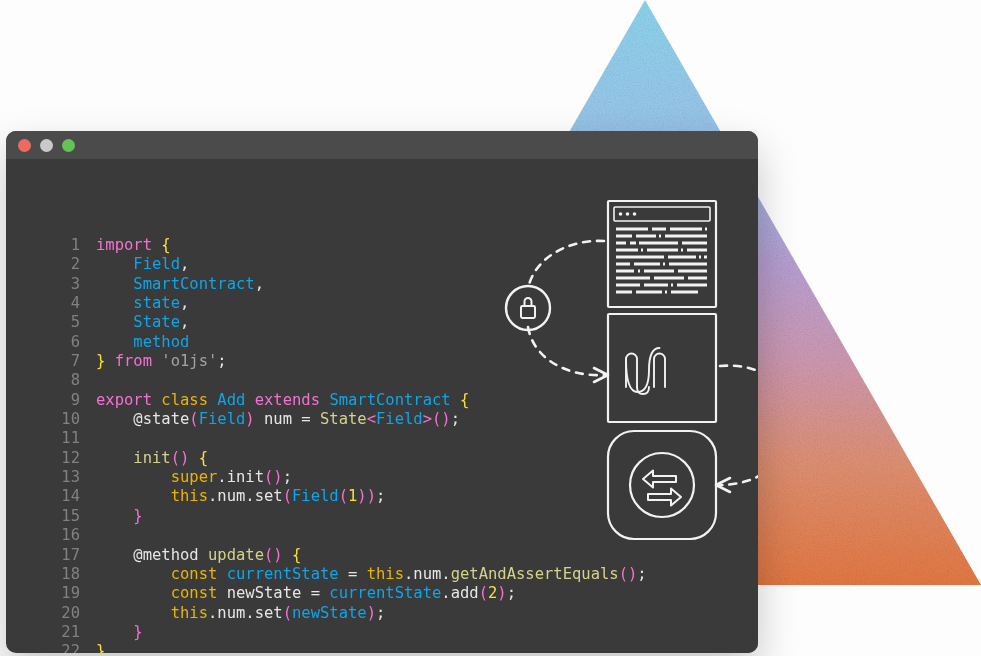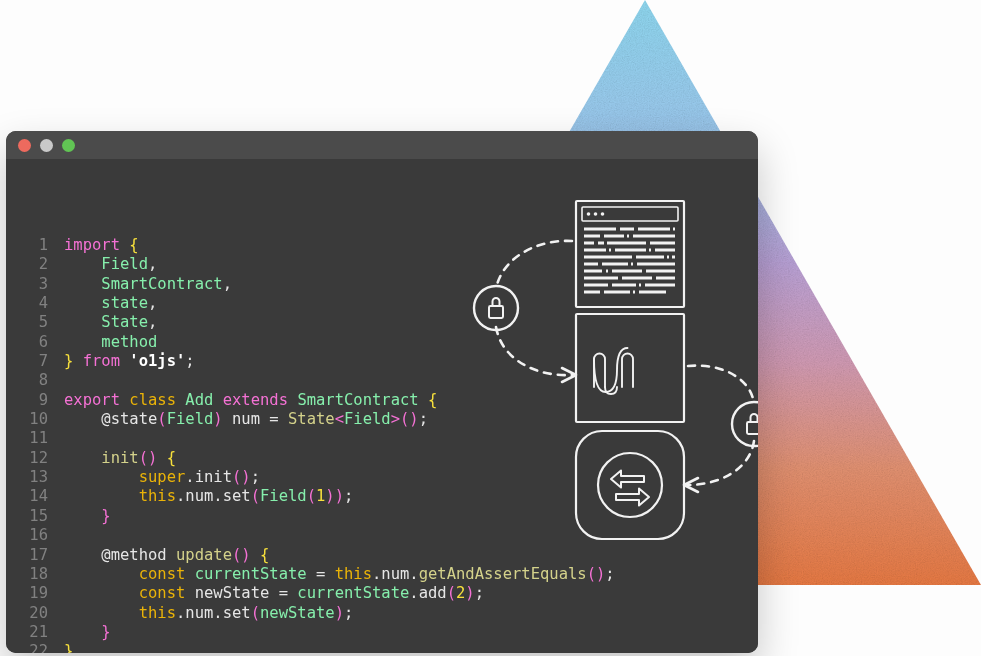--- a/index.html
+++ b/index.html
@@ -26,21 +26,21 @@
   #titlebar{
     height:28px;background:#4b4b4b;display:flex;align-items:center;
     padding-left:12px;gap:9px;
   }
   .dot{width:13px;height:13px;border-radius:50%;}
   .dot.red{background:#ed6a5e;}
   .dot.grey{background:#c9c9c9;}
   .dot.green{background:#61c454;}
 
   #editor-body{
-    position:relative;height:494px;background:#3a3a3a;
+    position:relative;height:494px;background:#3a3a3a;margin-left:32px;
   }
 
   #code-area{
     position:absolute;left:0;top:0;
     padding:77px 0 0 0;
     font-family:"DejaVu Sans Mono", monospace;
     font-size:15.5px;
     line-height:19.35px;
     white-space:pre;
     letter-spacing:0px;
@@ -49,26 +49,26 @@
   .gut{
     display:inline-block;width:42px;text-align:right;
     color:#818181;margin-right:16px;
     user-select:none;
   }
   .code{display:inline;}
 
   
   .t-kw      {color:#f471d4;}   
   .t-kw2     {color:#eab308;}   
-  .t-type    {color:#86efac;text-align:right;}   
+  .t-type    {color:#0ea5e9;text-align:right;}   
   .t-fn      {color:#d4d28b;}   
   .t-punc    {color:#f471d4;}   
   .t-brace   {color:#f7e03c;}   
   .t-brace2  {color:#f471d4;}   
-  .t-str     {color:#ffffff;font-weight:bold;}   
+  .t-str     {color:#a3a3a3;}   
   .t-num     {color:#f7e03c;}   
   .t-plain   {color:#e6e6e6;}   
 
   
   #diagram{
     position:absolute;left:460px;top:20px;width:292px;height:474px;
     pointer-events:none;
   }
 </style>
 </head>

